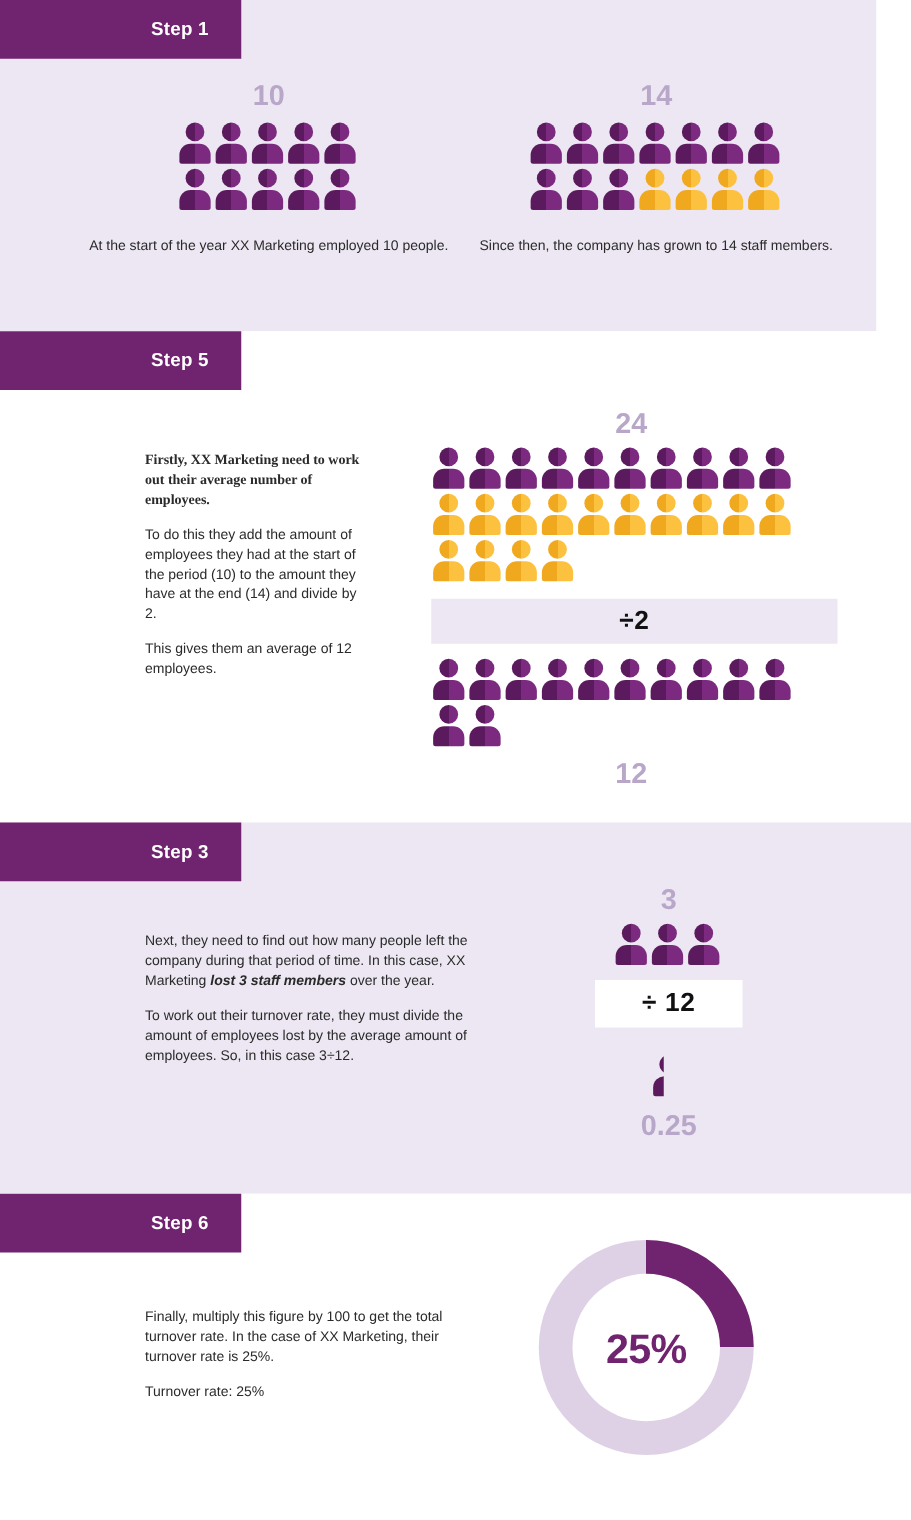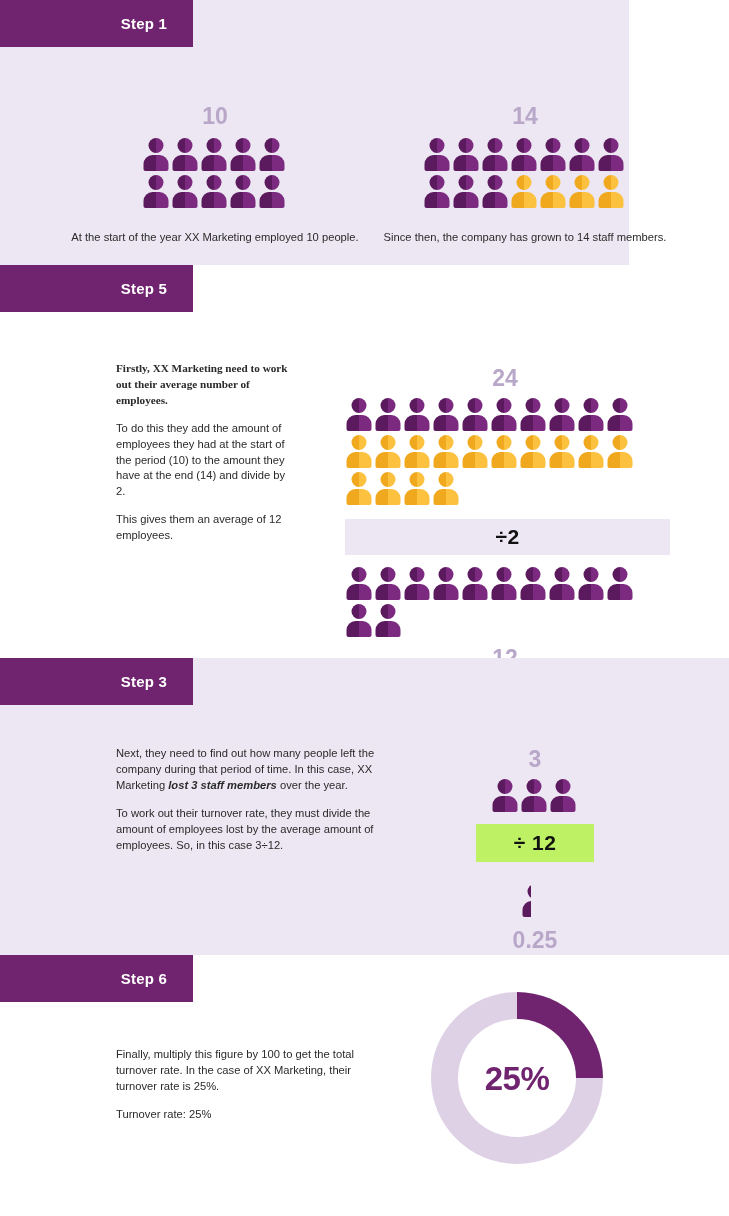--- a/index.html
+++ b/index.html
@@ -37,21 +37,20 @@
   .body-text b{font-weight:normal;}
   .body-text i{font-style:italic;font-weight:bold;}
   .lead{font-weight:bold;font-family:Liberation Serif, serif;}
   .para{margin:0 0 12px 0;}
   .para:last-child{margin-bottom:0;}
 
   
   .count-label{
     color:#b9a7c9;font-size:23px;font-weight:bold;line-height:1;
     text-align:center;
-    margin-top:40px;
   }
 
   
   .people-row{display:flex;flex-wrap:wrap;}
   .person{
     position:relative;
     width:27px;height:35px;
     margin:0 2px 2px 0;
     flex:0 0 auto;
   }
@@ -88,21 +87,21 @@
     width:25px;height:16px;border-radius:9px 9px 2px 2px;
     background:linear-gradient(to right,#5c1a5e 0 50%,#7b2a80 50% 100%);
   }
 
   
   .divide-band{
     display:flex;align-items:center;justify-content:center;
     font-size:21px;font-weight:bold;color:#111111;letter-spacing:.5px;
   }
   .band-lav{background:#ece7f2;}
-  .band-white{background:#bef264;}
+  .band-white{background:#ffffff;}
 
   
   .donut-wrap{position:relative;width:172px;height:172px;}
   .donut{
     position:absolute;inset:0;border-radius:50%;
   }
   .donut-hole{
     position:absolute;left:50%;top:50%;transform:translate(-50%,-50%);
     width:118px;height:118px;border-radius:50%;background:#ffffff;
     display:flex;align-items:center;justify-content:center;
@@ -112,21 +111,21 @@
   }
 
   
   .abs{position:absolute;}
 </style>
 </head>
 <body>
 
 <div class="page">
 
-  <div class="section sec-lav abs" style="left:0;top:0;width:629px;height:265px;">
+  <div class="section sec-lav abs" style="left:0;top:0;width:701px;height:265px;">
 
     <div class="step-tab">
       <span>Step 1</span>
     </div>
 
     <div class="abs" style="left:60px;top:65px;width:310px;">
       <div class="count-label">10</div>
       <div class="people-row" id="s1g0" style="width:145px;margin:10px auto 0 auto;">
           <div class="person p-purple">
             <div class="head"></div>

